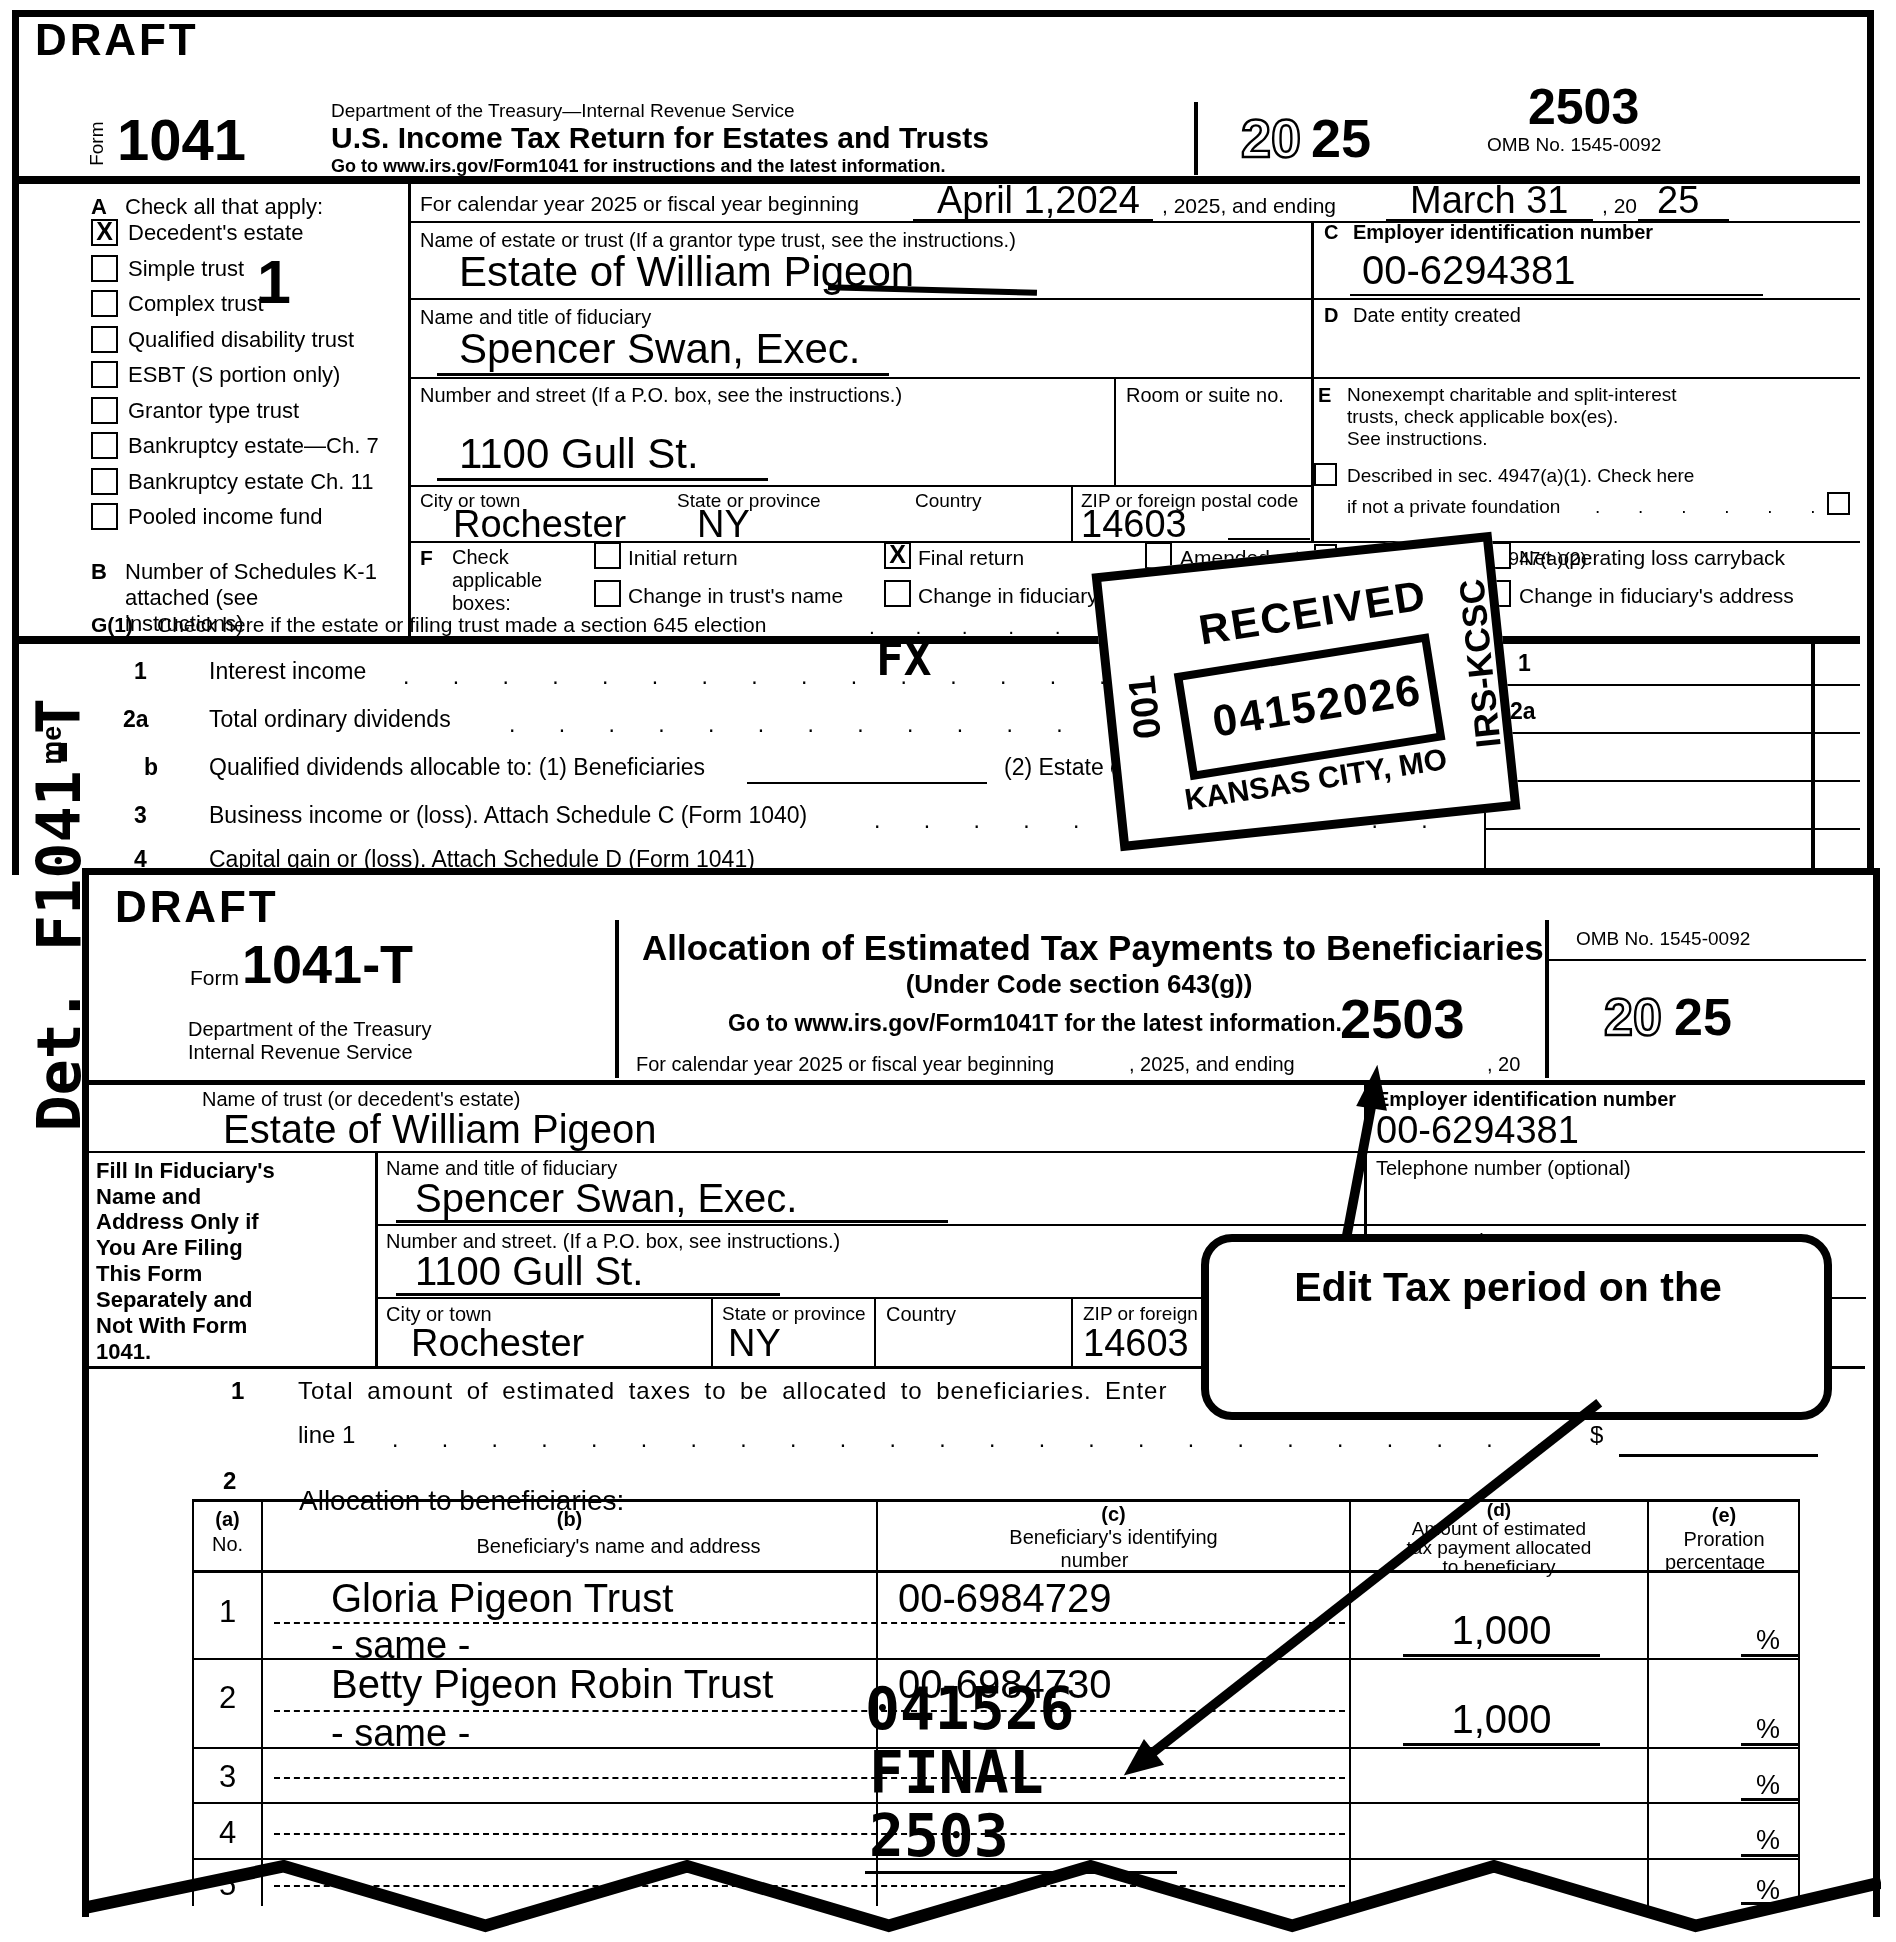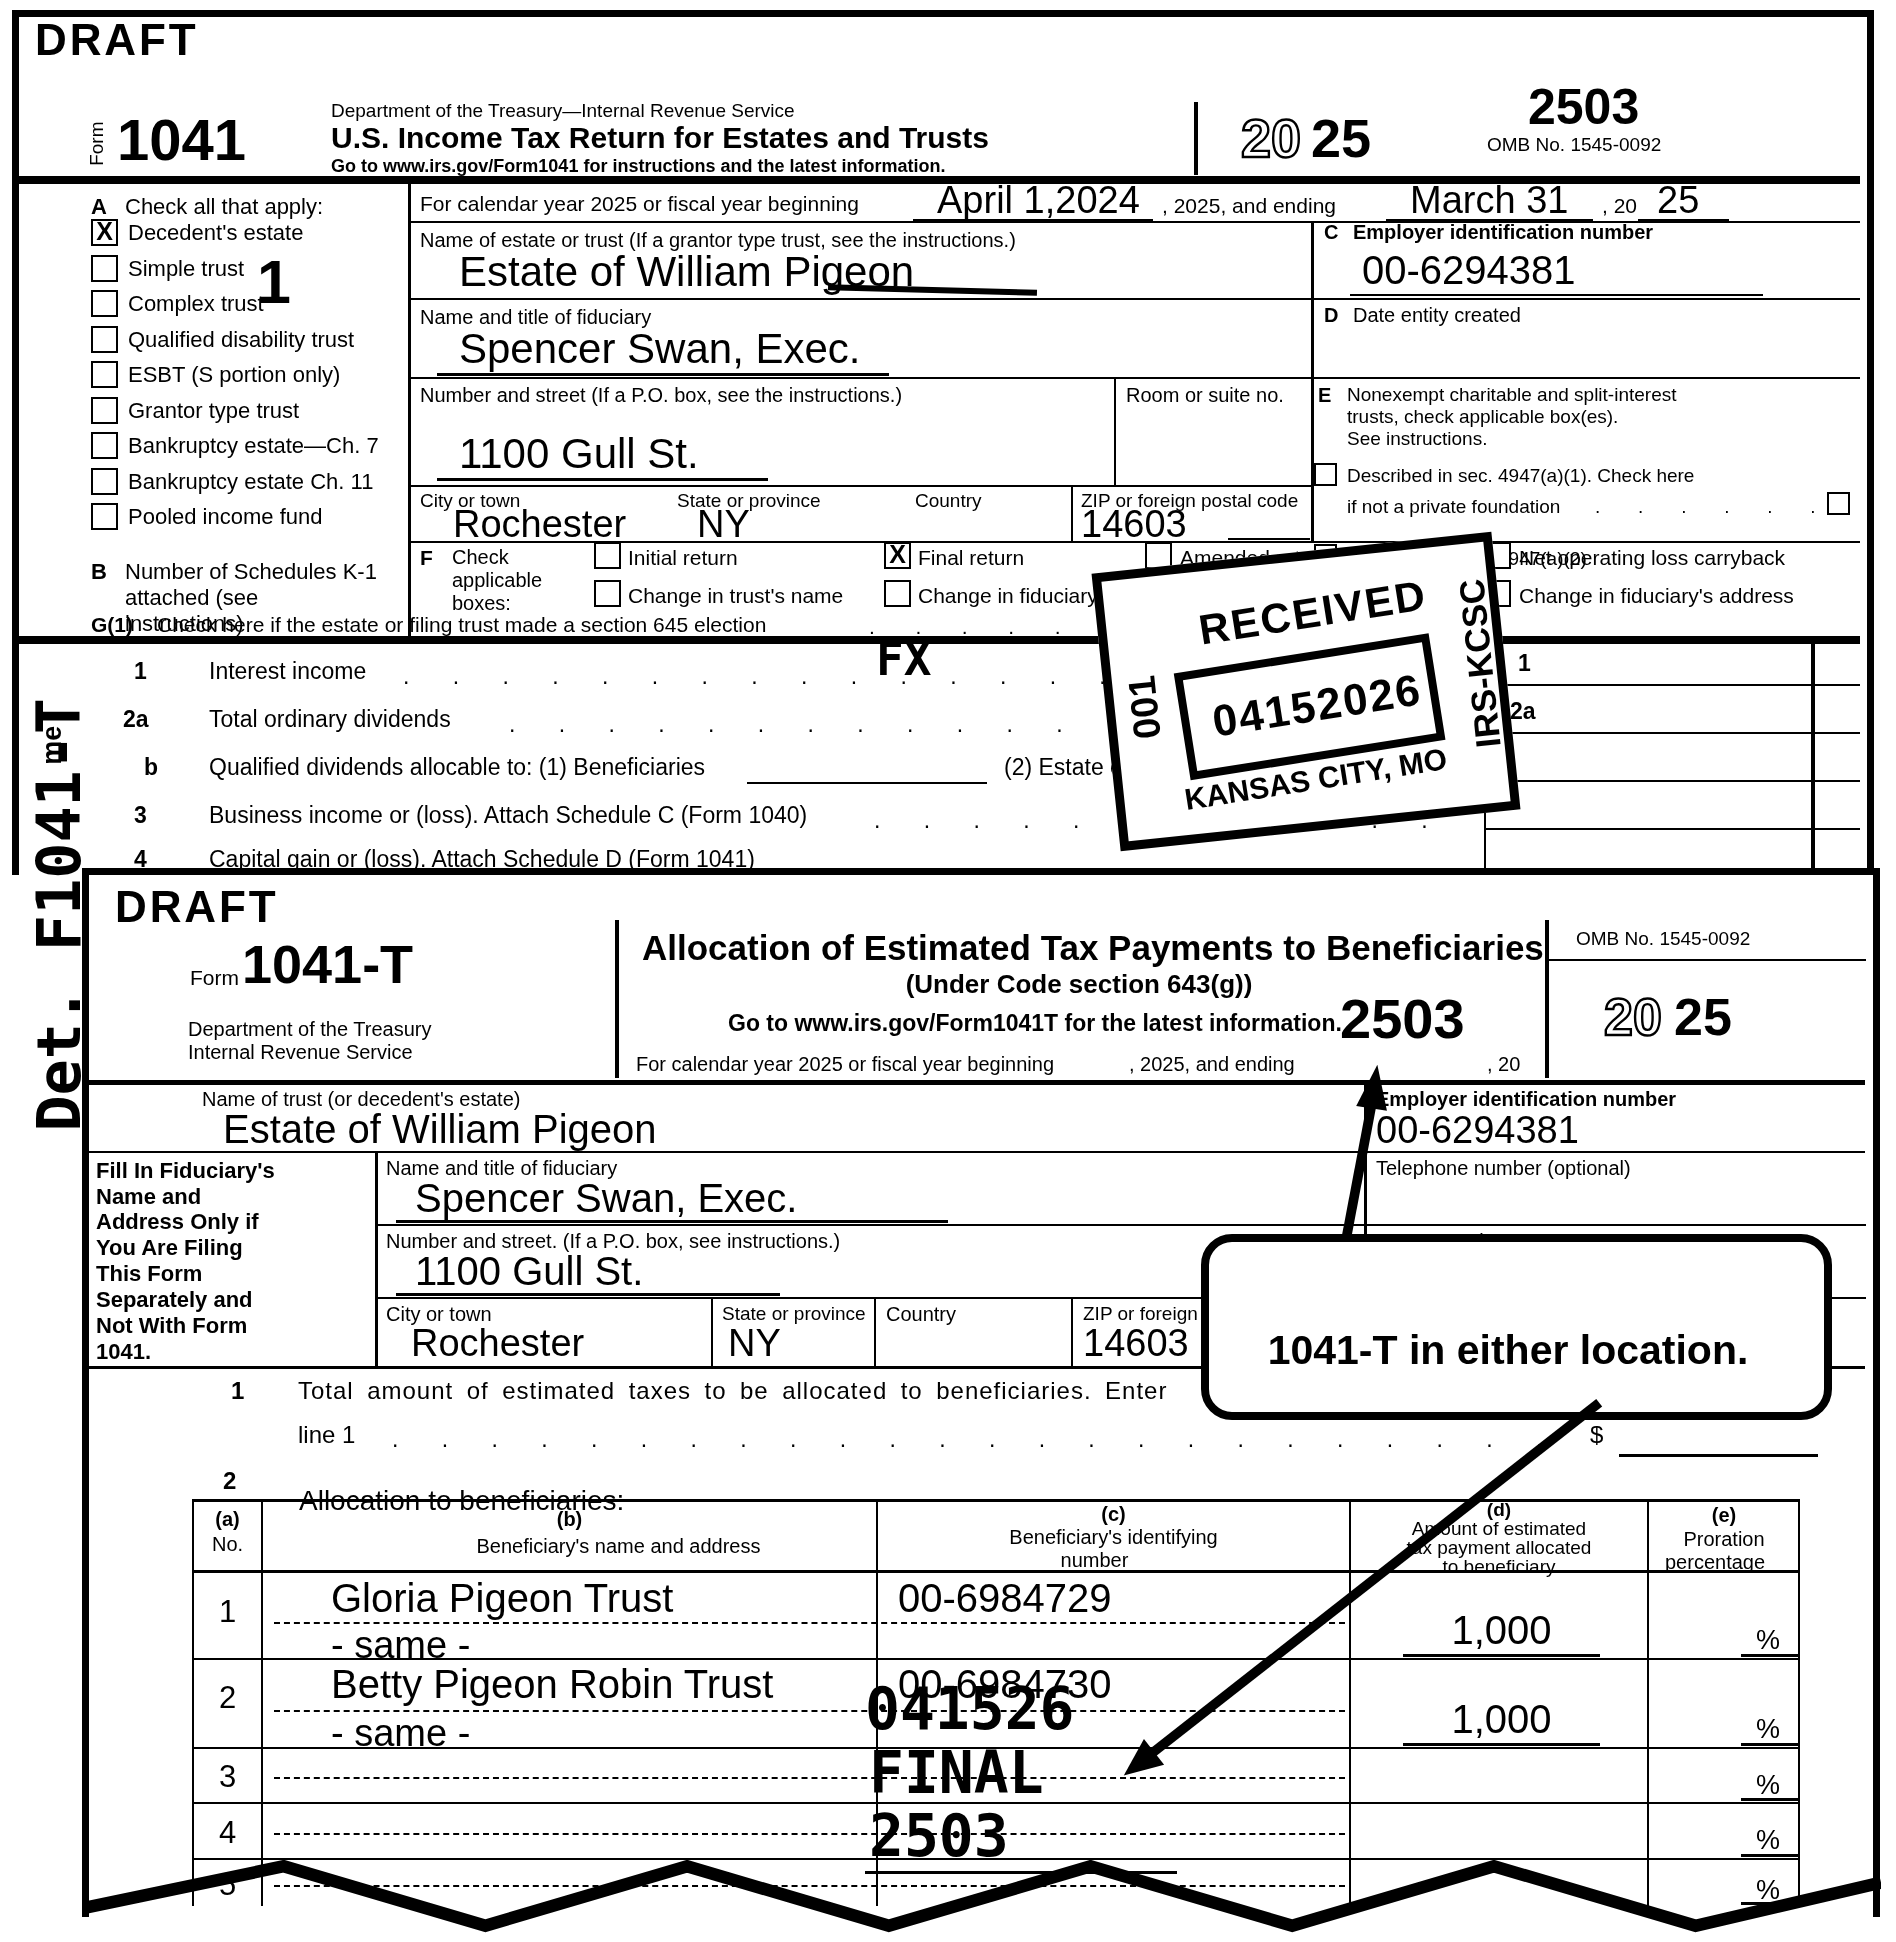--- a/index.html
+++ b/index.html
@@ -337,21 +337,21 @@
     <div class="hl" style="left:1741px;top:1902px;width:58px;height:2.9px;"></div>
 
     <div class="t hand" style="left:865px;top:1677px;font-size:58px;">041526</div>
     <div class="t hand" style="left:869px;top:1741px;font-size:58px;">FINAL</div>
     <div class="t hand" style="left:869px;top:1804px;font-size:58px;">2503</div>
     <div class="hl" style="left:865px;top:1871px;width:312px;height:2.9px;"></div>
   </div>
 
   <div style="position:absolute;left:1201px;top:1234px;width:615px;height:170px;background:#fff;
               border:8.6px solid #000;border-radius:31px;z-index:5;">
-    <div class="t b" style="left:0;top:86px;width:598px;text-align:center;font-size:41px;">1041-T in either location.</div>
+    <div class="t b" style="left:0;top:23px;width:598px;text-align:center;font-size:41px;">Edit Tax period on the</div>
   </div>
 
   <svg style="left:0;top:0;z-index:5;" width="1896" height="1943" viewBox="0 0 1974 2022">
     <line x1="1402" y1="1287" x2="1428" y2="1150" stroke="#000" stroke-width="10"></line>
     <polygon points="1434,1108 1444,1156 1412,1151" fill="#000"></polygon>
     <line x1="1665" y1="1460" x2="1198" y2="1826" stroke="#000" stroke-width="10"></line>
     <polygon points="1170,1848 1212,1837 1191,1810" fill="#000"></polygon>
   </svg>
 
   <svg style="left:82px;top:1849px;z-index:6;" width="1799" height="93" viewBox="0 0 1873 97" preserveAspectRatio="none">

